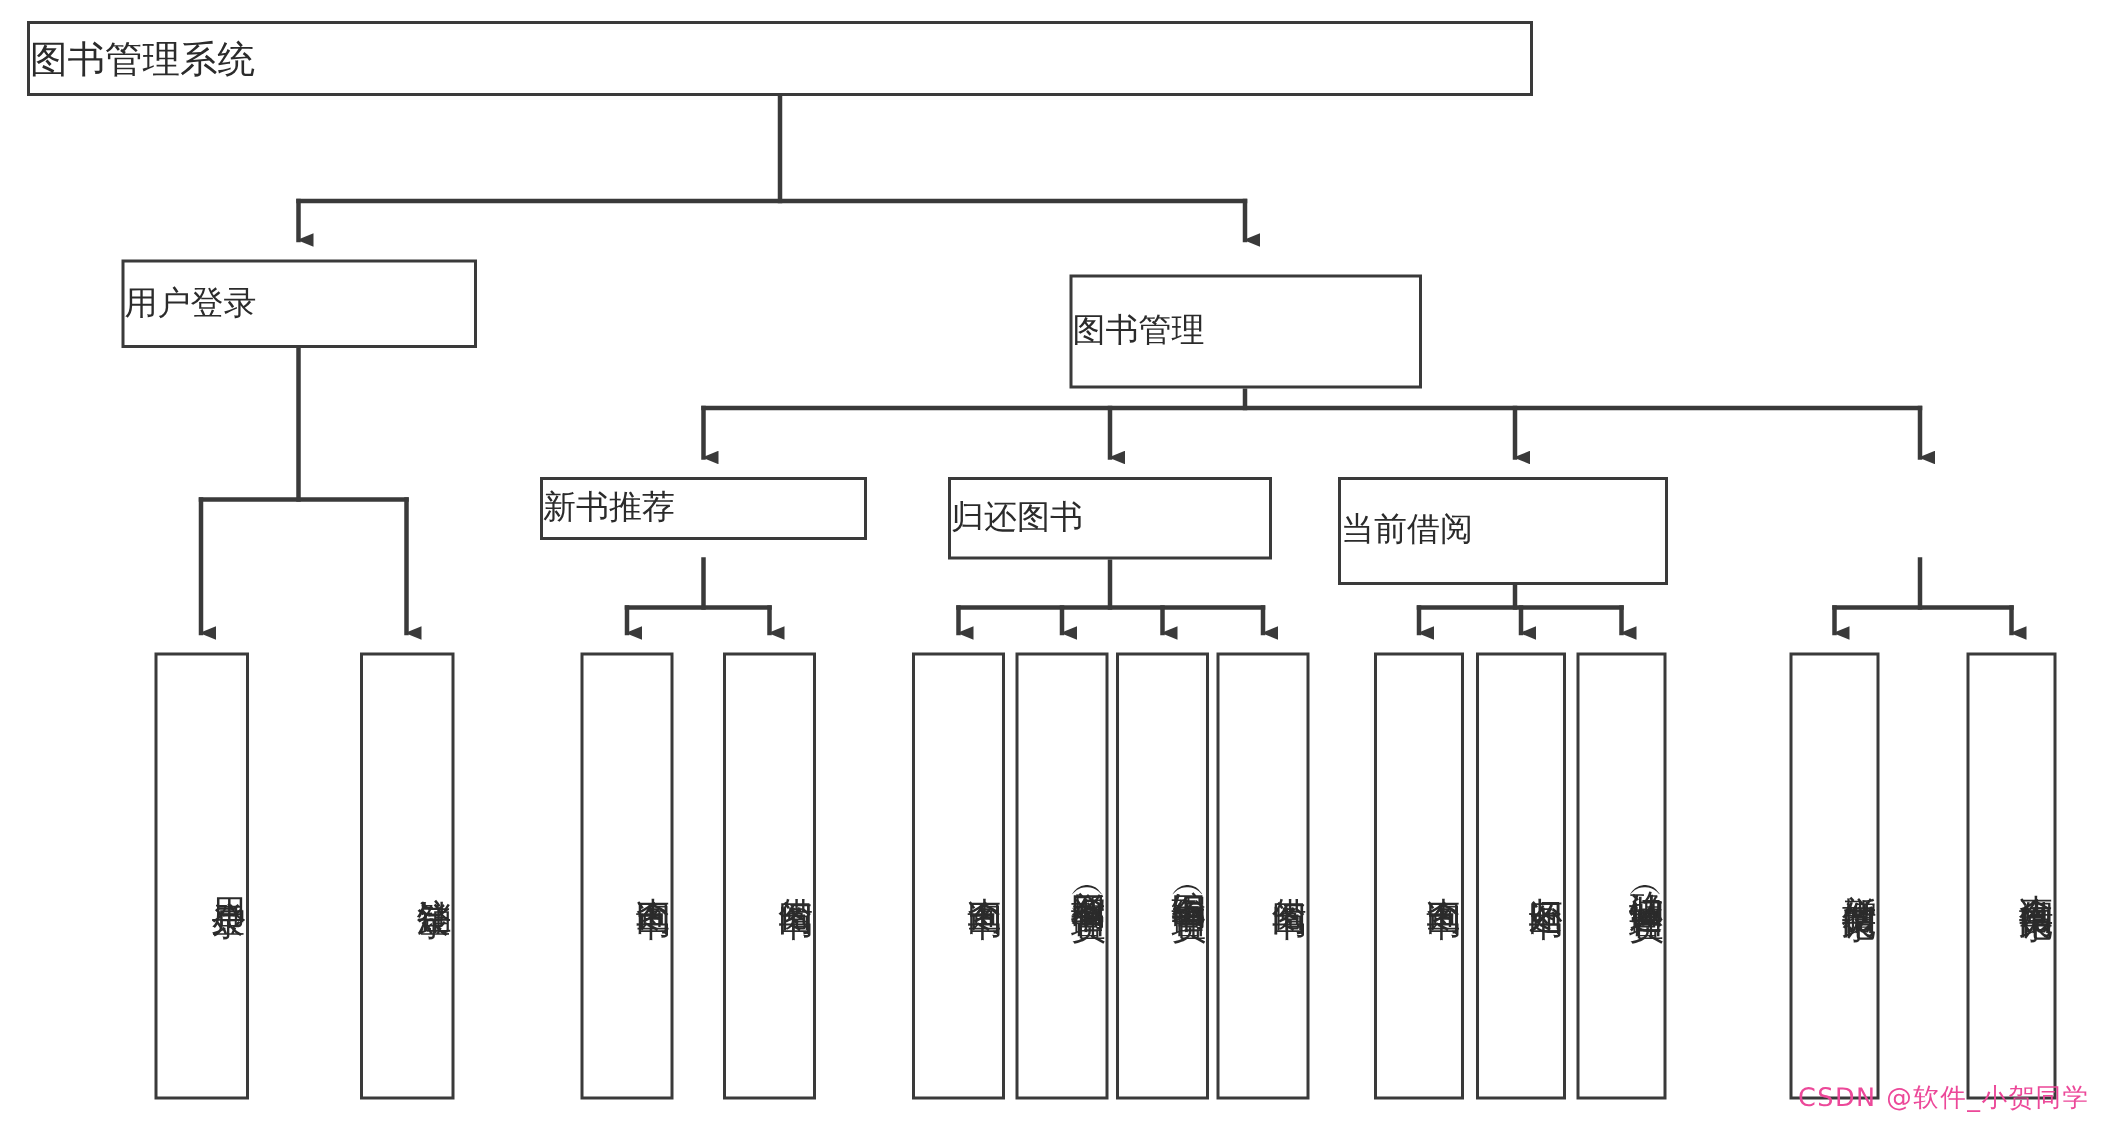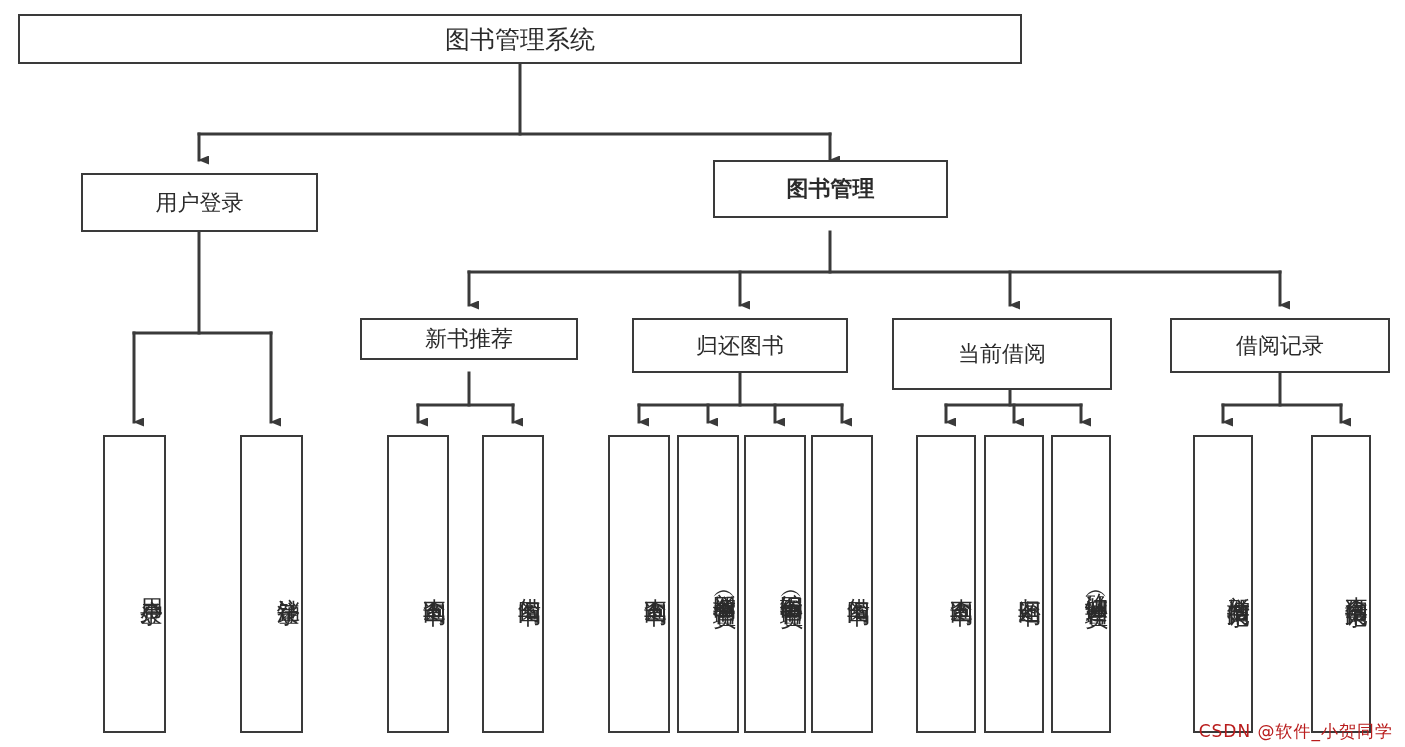--- a/index.html
+++ b/index.html
@@ -21,21 +21,20 @@
     width:1405px;height:747px;
     pointer-events:none;
   }
   .node{
     position:absolute;
     box-sizing:border-box;
     border:2px solid #3a3a3a;
     background:#ffffff;
     display:flex;
     align-items:center;
-    justify-content:center;
     text-align:center;
     line-height:1.32;
     color:#2b2b2b;
     z-index:2;
   }
   .node.root{
     font-size:25px;
   }
   .node.lvl2{
     font-size:22px;
@@ -56,21 +55,21 @@
     display:block;
     writing-mode:vertical-rl;
     text-orientation:upright;
     line-height:1.05;
   }
   .watermark{
     position:absolute;
     right:12px;
     bottom:4px;
     font-size:17px;
-    color:#b91c1c;
+    color:#ec4899;
     letter-spacing:1px;
     z-index:5;
     white-space:nowrap;
     font-family:"DejaVu Sans","Liberation Sans",sans-serif;
   }
 </style>
 </head>
 <body>
 
 <div id="canvas">
@@ -125,35 +124,32 @@
     </g>
   </svg>
 
   <div class="node root" style="left:18px;top:14px;width:1004px;height:50px;">
     <span>图书管理系统</span>
   </div>
 
   <div class="node lvl2" style="left:81px;top:173px;width:237px;height:59px;">
     <span>用户登录</span>
   </div>
-  <div class="node lvl2" style="left:713px;top:160px;width:235px;height:58px;font-weight:bold;">
+  <div class="node lvl2" style="left:713px;top:183px;width:235px;height:76px;">
     <span>图书管理</span>
   </div>
 
   <div class="node lvl3" style="left:360px;top:318px;width:218px;height:42px;">
     <span>新书推荐</span>
   </div>
   <div class="node lvl3" style="left:632px;top:318px;width:216px;height:55px;">
     <span>归还图书</span>
   </div>
   <div class="node lvl3" style="left:892px;top:318px;width:220px;height:72px;">
     <span>当前借阅</span>
-  </div>
-  <div class="node lvl3" style="left:1170px;top:318px;width:220px;height:55px;">
-    <span>借阅记录</span>
   </div>
 
   <div class="node leaf" style="left:103px;top:435px;width:63px;height:298px;">
     <span class="leaf-text">用户登录</span>
   </div>
   <div class="node leaf" style="left:240px;top:435px;width:63px;height:298px;">
     <span class="leaf-text">注销登录</span>
   </div>
 
   <div class="node leaf" style="left:387px;top:435px;width:62px;height:298px;">

